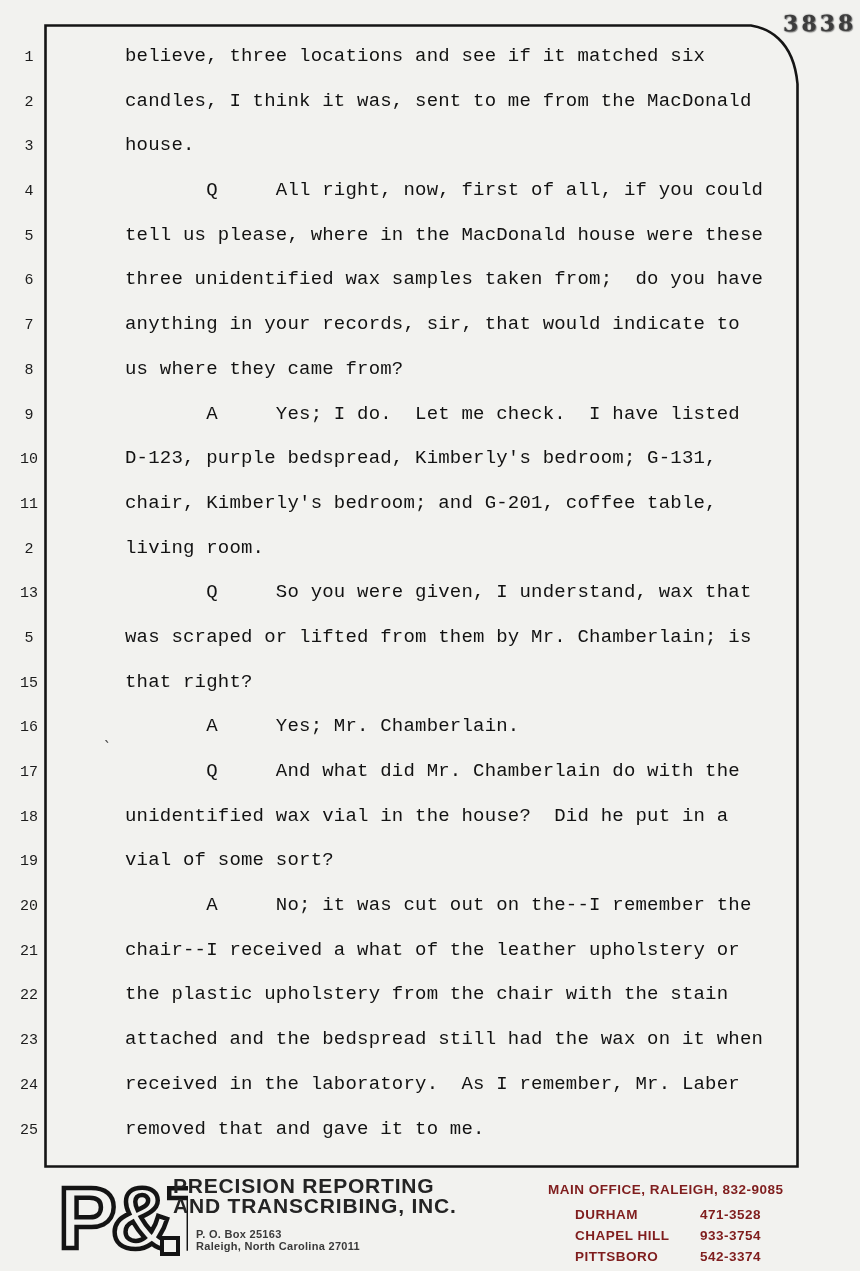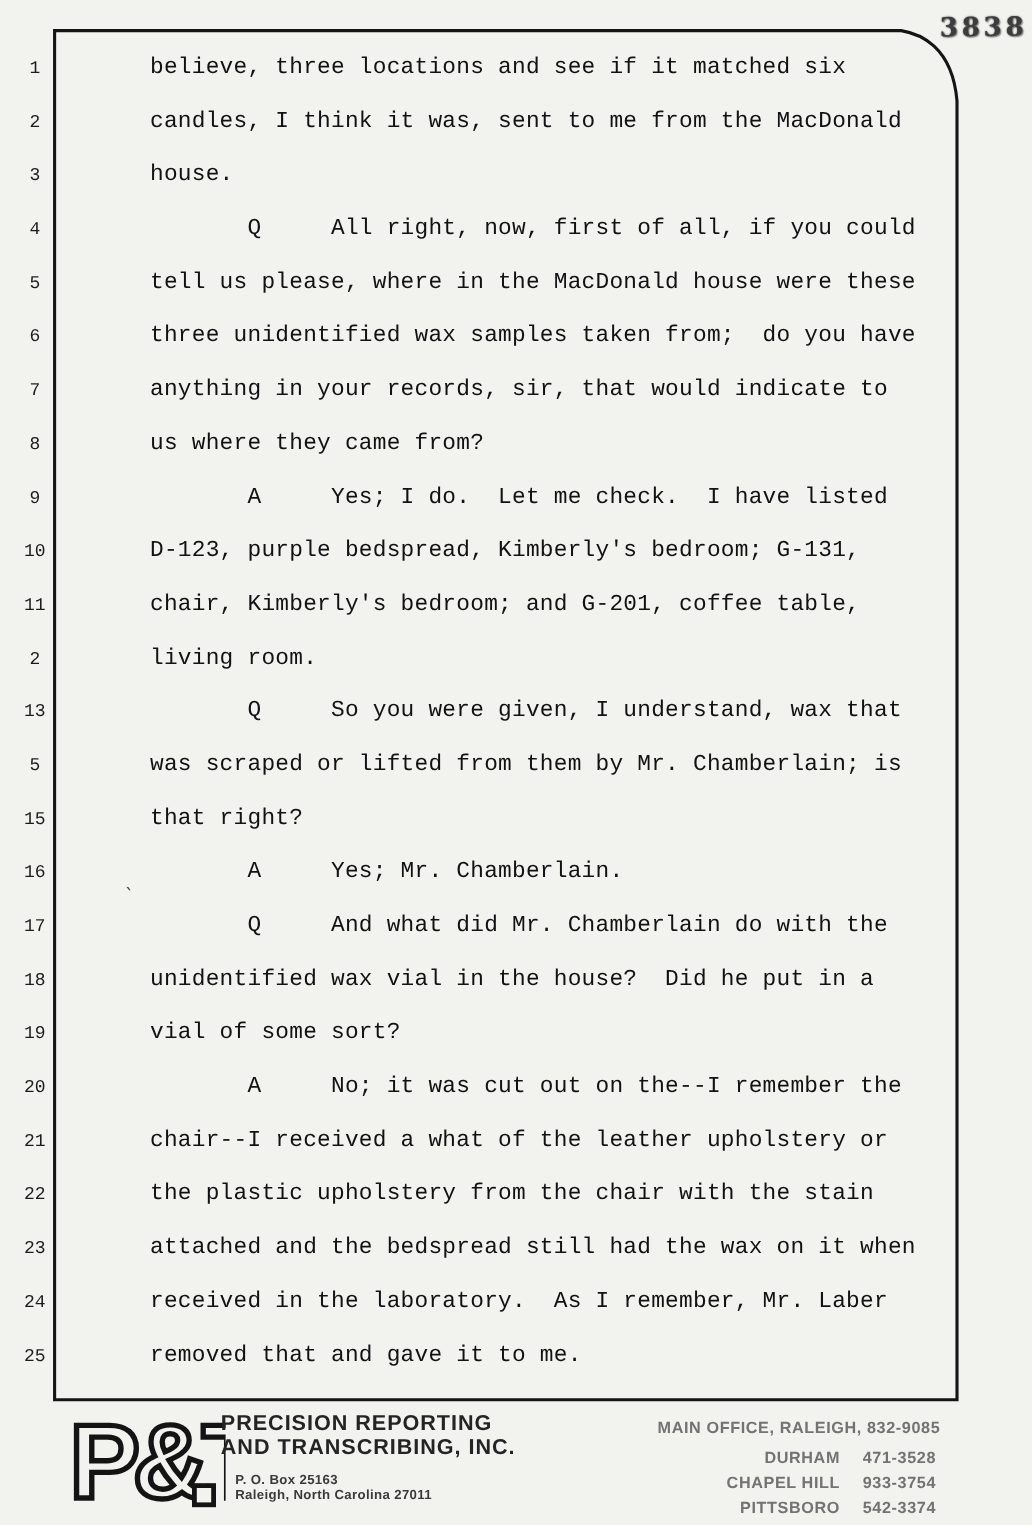--- a/index.html
+++ b/index.html
@@ -55,44 +55,44 @@
   }
   .scan-artifact {
     position: absolute; left: 100px; top: 738px; z-index: 2;
     font-size: 18px; color: #444;
     transform: rotate(12deg);
   }
   
   .footer { position: absolute; left: 0; top: 1168px; width: 860px; height: 103px; z-index: 2; }
   .logo-box { position: absolute; left: 58px; top: 4px; width: 130px; height: 96px; }
   .company {
-    position: absolute; left: 184px; top: 8px;
+    position: absolute; left: 173px; top: 8px;
     font-family: "Liberation Sans", sans-serif;
-    font-size: 18px; font-weight: 700;
+    font-size: 21px; font-weight: 700;
     letter-spacing: 0.8px;
     color: #242424;
     line-height: 20px;
   }
   .address {
     position: absolute; left: 196px; top: 60px;
     font-family: "Liberation Sans", sans-serif;
     font-size: 11px; font-weight: 700;
     color: #3a3a3a;
     line-height: 12px;
     letter-spacing: 0.3px;
   }
   .offices {
     position: absolute; left: 548px; top: 14px;
     font-family: "Liberation Sans", sans-serif;
     font-size: 13.5px; font-weight: 700;
-    color: #737373;
+    color: #7f1d1d;
     letter-spacing: 0.5px;
   }
   .main-office { margin-bottom: 7px; }
-  .office-row { display: flex; margin-left: 27px; line-height: 21px; text-align: right; }
+  .office-row { display: flex; margin-left: 27px; line-height: 21px; }
   .office-name { width: 125px; }
   .office-phone { width: 80px; }
 </style>
 </head>
 <body>
 
 <svg class="border-svg" width="860" height="1271">
   <path d="M 45.5 1166.5 L 45.5 25.5 L 751 25.5 C 766 28 793.5 38 797.5 84 L 797.5 1166.5 Z" fill="none" stroke="#151515" stroke-width="2.6"></path>
 </svg>
 

